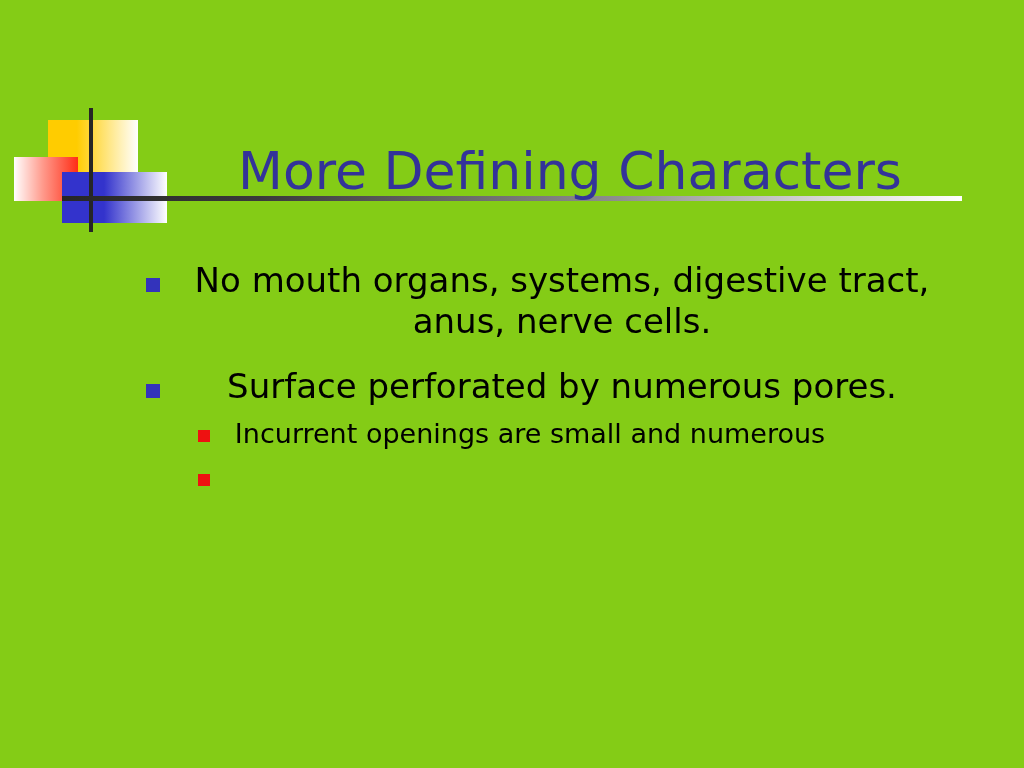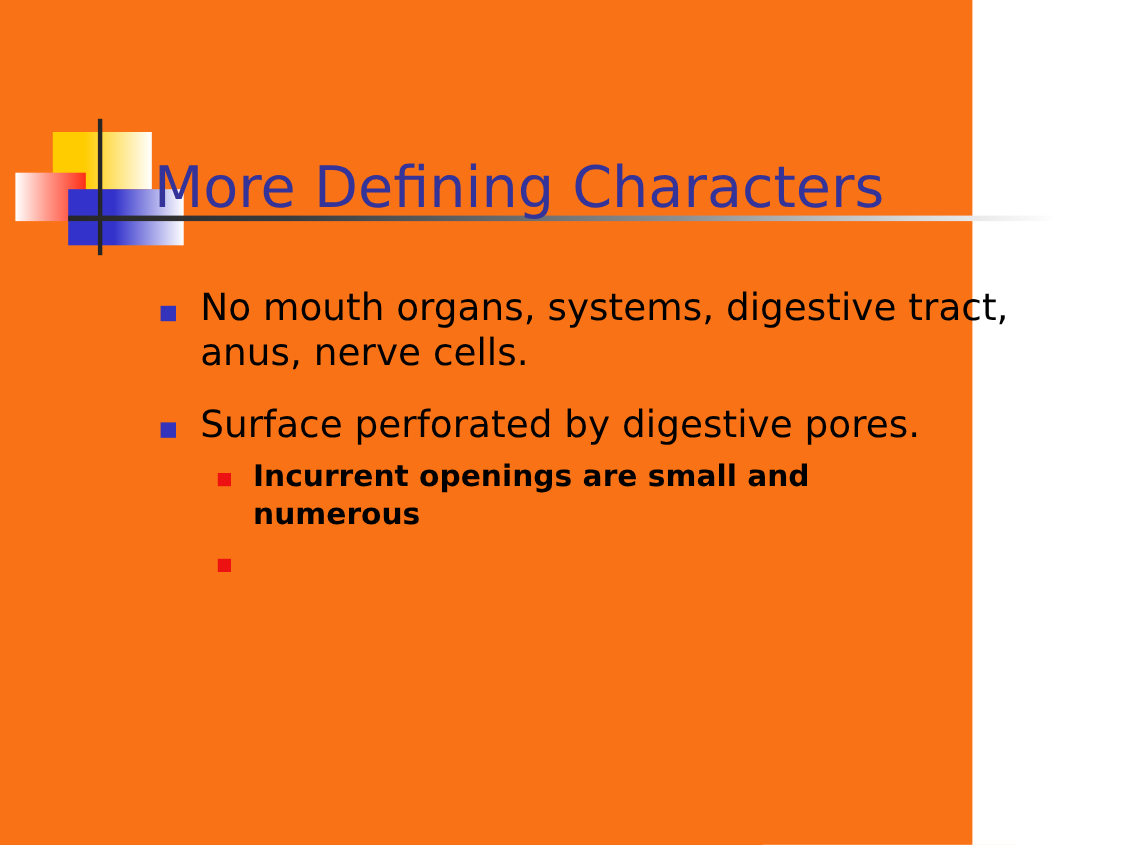--- a/index.html
+++ b/index.html
@@ -9,23 +9,24 @@
   }
   body {
     width: 1024px;
     height: 768px;
     font-family: "DejaVu Sans", sans-serif;
     overflow: hidden;
   }
 
   .slide {
     position: relative;
-    width: 884px;
+    width: 1024px;
     height: 768px;
-    background: #f97316;
+    background: #84cc16;
+    text-align: center;
   }
 
   
   .deco {
     position: absolute;
     left: 0;
     top: 0;
     width: 1024px;
     height: 260px;
     pointer-events: none;
@@ -127,21 +128,20 @@
     position: absolute;
     left: 58px;
     top: 13px;
     width: 12px;
     height: 12px;
     background: #ee1111;
   }
   .bullet-l2 .text {
     display: block;
     max-width: 600px;
-    font-weight: bold;
   }
 </style>
 </head>
 <body>
 
 <div class="slide">
 
   <div class="deco">
     <div class="deco-yellow"></div>
     <div class="deco-red"></div>
@@ -154,21 +154,21 @@
 
   <div class="body">
 
     <div class="bullet-l1">
       <span class="marker"></span>
       <span class="text">No mouth organs, systems, digestive tract, anus, nerve cells.</span>
     </div>
 
     <div class="bullet-l1">
       <span class="marker"></span>
-      <span class="text">Surface perforated by digestive pores.</span>
+      <span class="text">Surface perforated by numerous pores.</span>
     </div>
 
     <div class="bullet-l2">
       <span class="marker"></span>
       <span class="text">Incurrent openings are small and numerous</span>
     </div>
 
     <div class="bullet-l2">
       <span class="marker"></span>
     </div>

